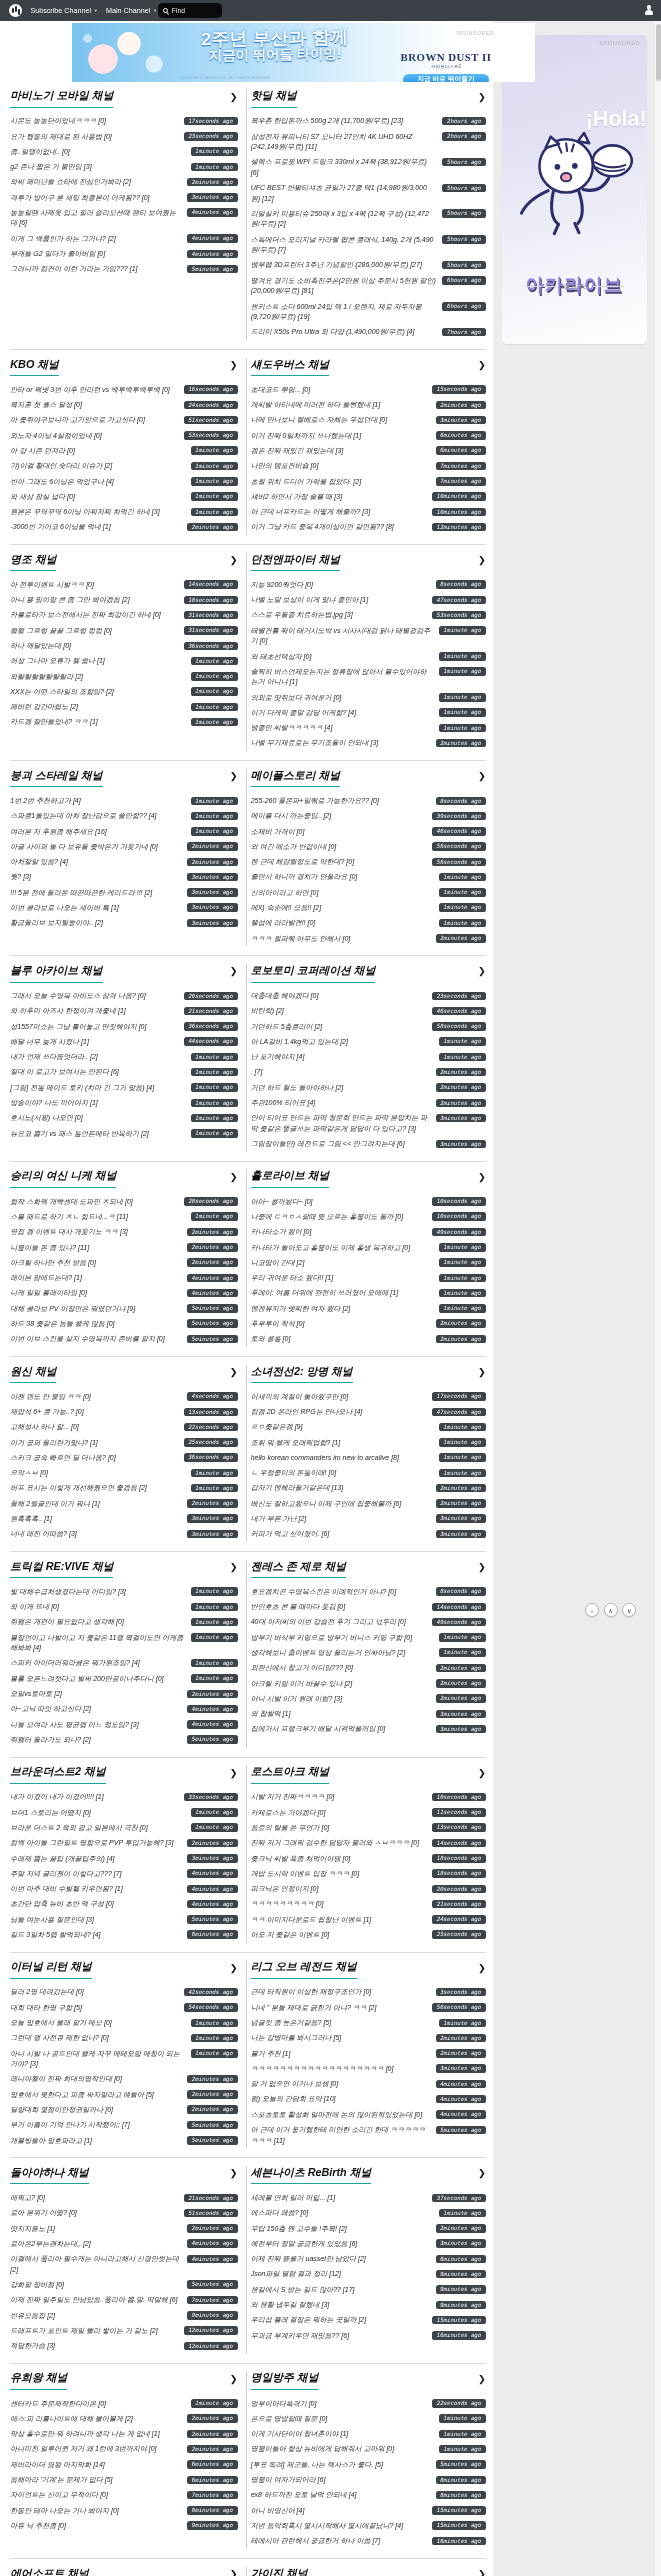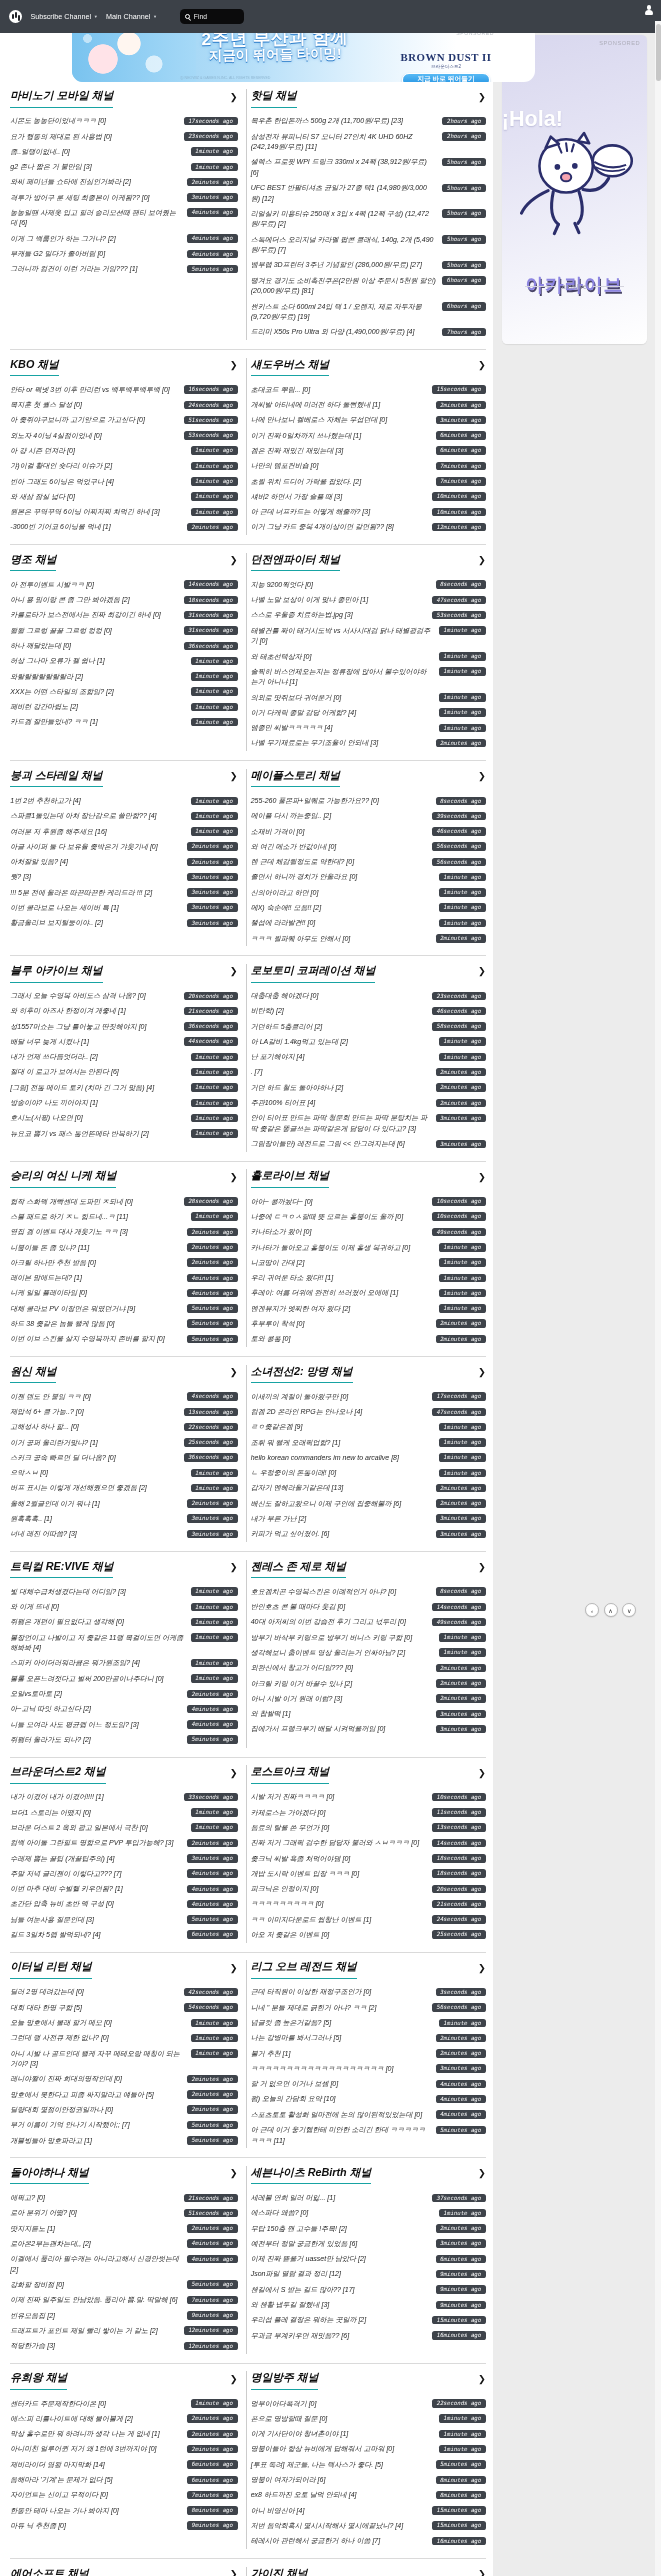--- a/index.html
+++ b/index.html
@@ -1,32 +1,32 @@
 <!DOCTYPE html>
 <html style="font-size:8.2px"><head>
 <meta charset="utf-8">
 <style>
   * { margin:0; padding:0; box-sizing:border-box; }
   html,body { width:662px; }
   body { height:3091px; overflow:hidden; position:relative; background:#fff;
          font-family:"Liberation Sans","DejaVu Sans",sans-serif; }
 
   
-  .navbar { position:absolute; left:0; top:0; width:662px; height:33px;
+  .navbar { position:absolute; left:0; top:0; width:662px; height:21px;
             background:#3c4148; display:flex; align-items:center; z-index:30; }
   .logo-circle { width:13.4px; height:13.4px; border-radius:50%; background:#fff;
                  margin-left:8.8px; position:relative; }
   .logo-circle i { position:absolute; background:#23262b; border-radius:1px; }
   .logo-circle i:nth-child(1){ width:2.1px; height:5.2px; left:3.1px;  top:4.1px; }
   .logo-circle i:nth-child(2){ width:2.1px; height:5.2px; left:6.2px; top:2.6px; }
   .logo-circle i:nth-child(3){ width:2.1px; height:5.2px; left:9.3px; top:5.7px; }
   .nav-menu { color:#fff; font-size:7.2px; margin-left:8.2px; display:flex;
               align-items:center; gap:2.6px; cursor:pointer; }
   .caret { font-size:4.1px; color:#cfd3d8; }
-  .searchbox { margin-left:23px; width:64px; height:15px; background:#0b0b0c;
+  .searchbox { margin-left:1px; width:64px; height:15px; background:#0b0b0c;
                border-radius:4.6px; display:flex; align-items:center; padding:0 4.6px; gap:3.6px; }
   .search-glass { width:5.7px; height:5.7px; border:1px solid #fff; border-radius:50%;
                   position:relative; flex:0 0 auto; }
   .search-glass:after { content:""; position:absolute; width:1px; height:2.6px; background:#fff;
                   right:-1px; bottom:-2.1px; transform:rotate(-45deg); }
   .searchbox input { background:transparent; border:none; outline:none; color:#fff;
                      font-size:6.7px; width:41px; font-family:inherit; }
   .searchbox input::placeholder { color:#fff; opacity:.95; }
   .user-icon { position:absolute; right:7.2px; top:4.6px; width:11.3px; height:11.3px; }
   .user-icon .head { width:4.6px; height:4.6px; background:#fff; border-radius:50%; margin:0.5px auto 0.5px; }
@@ -45,21 +45,21 @@
              background:linear-gradient(165deg,#d8d7ee 0%,#e4e3f4 35%,#f2f2fa 70%,#ffffff 100%);
              box-shadow:0 0.5px 1px rgba(0,0,0,.08); }
   .ad-sponsored { position:absolute; top:5.2px; right:6.7px; font-size:5.7px; letter-spacing:0.5px;
                   color:#aeaeba; }
   .ad-watermark { position:absolute; top:14.4px; left:12.4px; width:19.6px; height:19.6px; border-radius:50%;
                   background:#e7e7f2; opacity:.9; }
   .ad-watermark i{ position:absolute; background:#cfcfe2; border-radius:1px; }
   .ad-watermark i:nth-child(1){ width:2.6px;height:6.7px;left:4.6px;top:6.2px;}
   .ad-watermark i:nth-child(2){ width:2.6px;height:6.7px;left:8.8px;top:4.1px;}
   .ad-watermark i:nth-child(3){ width:2.6px;height:6.7px;left:13px;top:7.7px;}
-  .hola { position:absolute; top:71px; width:100%; text-align:left; color:#fff;
+  .hola { position:absolute; top:71px; width:100%; text-align:right; color:#fff;
           font-size:21.6px; font-weight:800; text-shadow:0 0.5px 1.5px rgba(120,120,170,.35); }
   .mascot { position:absolute; top:95px; left:15.5px; }
   .arca-logo-text { position:absolute; top:237px; width:100%; text-align:center;
           font-size:18.5px; font-weight:800; color:#8d85e0; letter-spacing:1px;
           text-shadow:1px 1.5px 0 #474366; }
   .arca-live { position:absolute; top:248px; width:100%; display:flex; align-items:center;
           justify-content:center; gap:6.2px; color:#a9a9b4; font-size:6.7px; }
   .arca-live:before,.arca-live:after { content:""; height:0.5px; width:31px; background:#d4d4de; }
 
   .news-card { margin-top:10.3px; background:#fff; border:0.5px solid #e2e2e2; border-radius:5.2px;
@@ -70,21 +70,21 @@
                   cursor:pointer; }
 
   .float-btns { position:absolute; left:585px; top:1603px; display:flex; gap:4.6px; z-index:20; }
   .fbtn { width:14px; height:14px; border-radius:50%; background:#fff; border:0.5px solid #b9b9b9;
           color:#333; display:flex; align-items:center; justify-content:center; font-size:6.2px;
           box-shadow:0 0.5px 1px rgba(0,0,0,.15); cursor:pointer; }
 
   
   .banner { position:absolute; left:72px; top:23px; width:463px; height:59px; z-index:10;
             background:linear-gradient(90deg,#8ecdf2 0%,#b4def8 38%,#dff1fd 62%,#ffffff 83%);
-            border-radius:11px; overflow:hidden; }
+            border-radius:1px; overflow:hidden; }
   .bn-art { position:absolute; left:0; top:0; width:124px; height:59px;
             background:radial-gradient(circle at 31px 36px,#ffe3e8 0 14.4px,transparent 15px),
                        radial-gradient(circle at 57px 20.6px,#fff6f0 0 11.3px,transparent 12px),
                        radial-gradient(circle at 82px 41px,#ffffffaa 0 8.2px,transparent 8.8px),
                        radial-gradient(circle at 15.5px 15.5px,#ffffff88 0 4.1px,transparent 4.6px),
                        linear-gradient(90deg,#79c3ef,#a6d9f7); }
   .bn-title { position:absolute; left:100px; top:6.2px; width:206px; text-align:center;
               color:#fff; font-weight:800; line-height:1.08; transform:rotate(-1deg);
               text-shadow:0 1px 0 #2b7cc9, 0 0 3.1px #3e90d8; }
   .bn-title .l1 { font-size:17.5px; letter-spacing:0.5px; }

